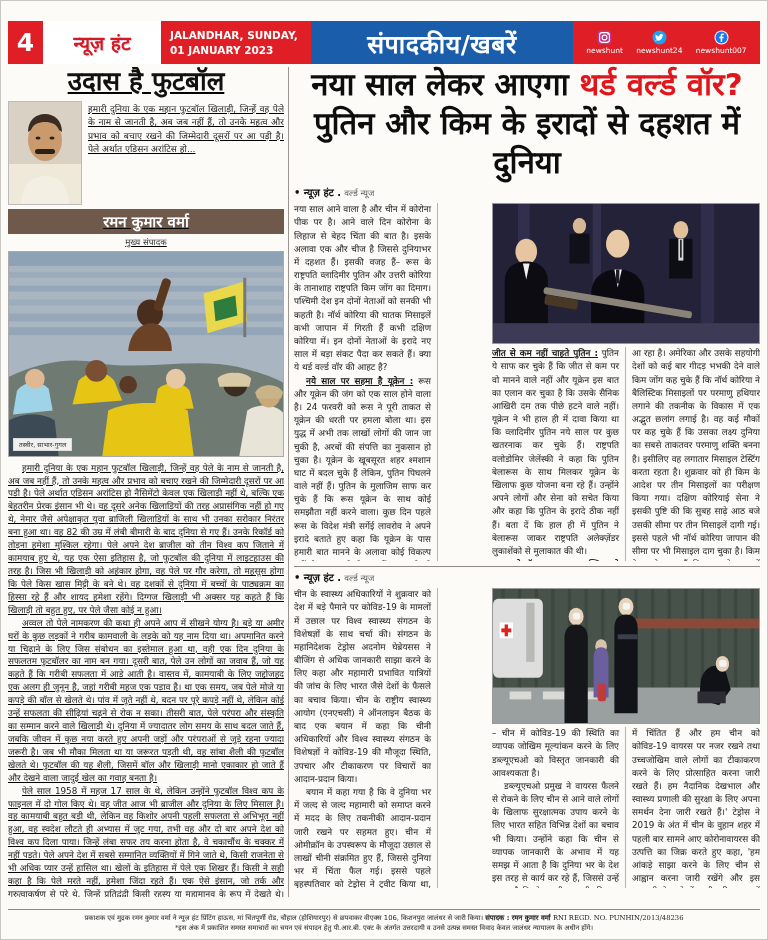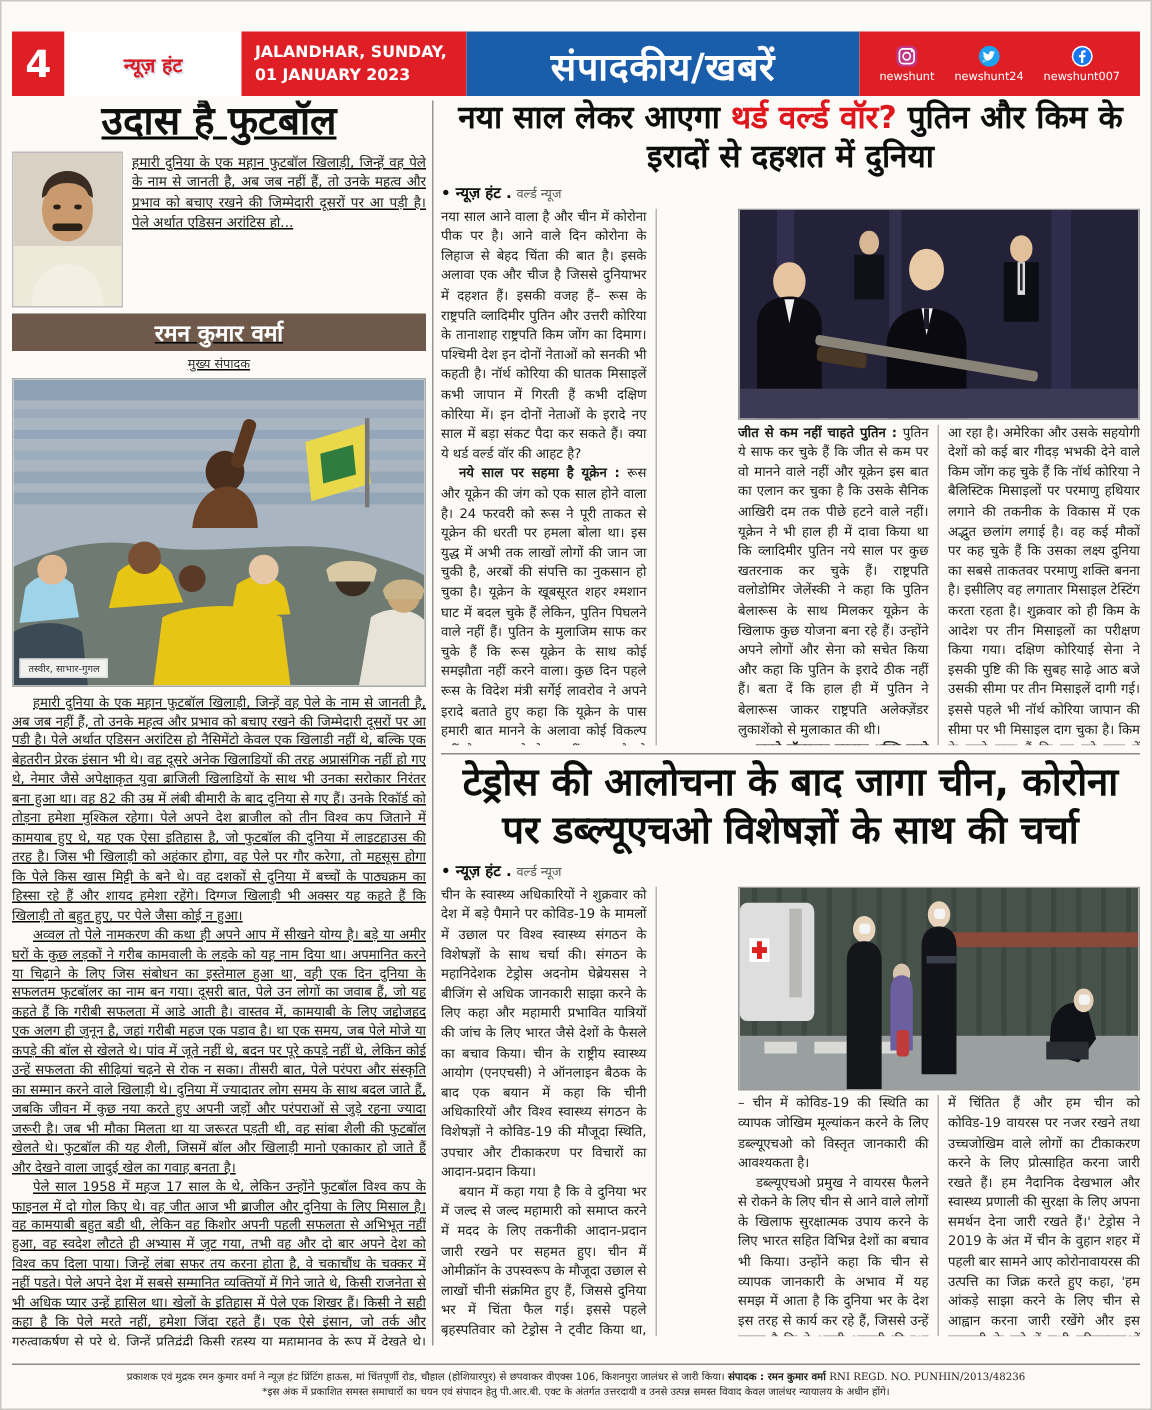--- a/index.html
+++ b/index.html
@@ -7,21 +7,21 @@
   body { font-family:"DejaVu Sans", sans-serif; }
   .page {
     position:relative; width:768px; height:940px; margin:0 auto;
     background:#fcfbf8; overflow:hidden; border:1px solid #c9c7c2;
   }
   
   .hdr { position:absolute; top:20px; left:7px; right:7px; height:43px; display:flex; }
   .hdr-num { width:35px; background:#df1f25; color:#fff; font-size:25px; font-weight:bold;
     display:flex; align-items:center; justify-content:center; }
   .hdr-logo { width:118px; background:#fff; display:flex; align-items:center; justify-content:center; }
-  .hdr-logo span { color:#d71920; font-weight:bold; font-size:13px; text-shadow:1px 1px 0 #2255aa33; }
+  .hdr-logo span { color:#d71920; font-weight:bold; font-size:19px; text-shadow:1px 1px 0 #2255aa33; }
   .hdr-date { width:150px; background:#df1f25; color:#fff; font-size:10.5px; font-weight:bold;
     display:flex; flex-direction:column; justify-content:center; padding-left:9px; line-height:1.35; }
   .hdr-section { width:262px; background:#1a5dab; color:#fff; font-weight:bold; font-size:25px;
     display:flex; align-items:center; justify-content:center; letter-spacing:.5px; }
   .hdr-social { flex:1; background:#df1f25; display:flex; align-items:center; justify-content:space-evenly; }
   .soc { display:flex; flex-direction:column; align-items:center; gap:1px; }
   .soc .lbl { color:#fff; font-size:7.5px; }
   .soc svg { display:block; }
   
   .vrule-main { position:absolute; top:66px; bottom:42px; left:287px; width:1px; background:#9a968f; }
@@ -34,39 +34,39 @@
   .ed-bar { margin-top:4px; margin-left:0; background:#6e594b; color:#fff; font-weight:bold;
     font-size:15px; text-align:center; padding:2px 0 3px; }
   .ed-role { text-align:center; font-size:8.5px; color:#333; margin:2px 0 4px; }
   .big-photo { position:relative; width:100%; height:206px; border:1px solid #aaa; overflow:hidden; }
   .photo-credit { position:absolute; left:4px; bottom:5px; background:rgba(250,250,248,.95);
     font-size:6.5px; color:#333; padding:1px 5px; border:1px solid #ddd; }
   .ed-body { margin-top:5px; font-size:8.8px; line-height:1.47; text-align:justify; color:#1c1c1c; }
   .ed-body p { text-indent:14px; }
   
   .rightarea { position:absolute; left:293px; right:7px; top:64px; bottom:42px; overflow:hidden; }
-  .headline { text-align:center; font-weight:bold; color:#0d0d0d; font-size:21px; line-height:1.26; }
+  .headline { text-align:center; font-weight:bold; color:#0d0d0d; font-size:31px; line-height:1.26; }
   .headline .red { color:#e0161d; }
   .headline2 { font-size:25.5px; }
   .byline { margin:3px 0 4px; font-size:10px; color:#111; }
   .byline .src { font-weight:bold; }
   .byline .sec { color:#555; font-size:8.5px; }
   .cols { display:flex;gap:48px; }
   .cols-a1 { height:358px; overflow:hidden; }
   .cols-a2 { height:300px; overflow:hidden; }
   .ncol { font-size:8.8px; line-height:1.5; text-align:justify; color:#1c1c1c; overflow:hidden; }
   .col-first { width:144px; flex:0 0 auto; padding-right:6px; border-right:1px solid #b9b5ae; }
   .col-wide { flex:1; padding-left:6px; display:flex; flex-direction:column; }
   .news-photo { width:100%; border:1px solid #999; overflow:hidden; flex:0 0 auto; }
   .np1 { height:141px; }
   .np2 { height:136px; }
   .twocols { display:flex; flex:1; margin-top:3px; overflow:hidden; }
   .tc-a { width:50%; padding-right:6px; border-right:1px solid #b9b5ae; }
   .tc-b { width:50%; padding-left:6px; }
-  .runhead { font-weight:bold; }
+  .runhead { font-weight:bold;text-decoration:underline; }
   .ncol p { margin:0; }
   .ncol p + p { text-indent:12px; }
   .art-divider { border:0; border-top:1px solid #8e8a83; margin:5px 0 3px; }
   
   .footer { position:absolute; left:7px; right:7px; bottom:6px; border-top:1px solid #8e8a83;
     padding-top:3px; text-align:center; font-size:6.8px; color:#222; line-height:1.5; }
   .footer .bold { font-weight:bold; }
   .footer .rni { font-family:"DejaVu Serif", serif; font-size:6.8px; }
 </style>
 </head>
@@ -233,21 +233,20 @@
               <p>आ रहा है। अमेरिका और उसके सहयोगी देशों को कई बार गीदड़ भभकी देने वाले किम जोंग कह चुके हैं कि नॉर्थ कोरिया ने बैलिस्टिक मिसाइलों पर परमाणु हथियार लगाने की तकनीक के विकास में एक अद्भुत छलांग लगाई है। वह कई मौकों पर कह चुके हैं कि उसका लक्ष्य दुनिया का सबसे ताकतवर परमाणु शक्ति बनना है। इसीलिए वह लगातार मिसाइल टेस्टिंग करता रहता है। शुक्रवार को ही किम के आदेश पर तीन मिसाइलों का परीक्षण किया गया। दक्षिण कोरियाई सेना ने इसकी पुष्टि की कि सुबह साढ़े आठ बजे उसकी सीमा पर तीन मिसाइलें दागी गई। इससे पहले भी नॉर्थ कोरिया जापान की सीमा पर भी मिसाइल दाग चुका है। किम के इरादे साफ हैं कि वह नये साल में दुनिया के लिए बड़ा संकट साबित हो सकता है।</p>
             </div>
           </div>
         </div>
       </div>
     </div>
 
     <hr class="art-divider">
 
     <div>
-      <div class="headline headline2">टेड्रोस की आलोचना के बाद जागा चीन, कोरोना पर डब्ल्यूएचओ विशेषज्ञों के साथ की चर्चा</div>
       <div class="byline">
         <span class="src">• न्यूज़ हंट .</span>
         <span class="sec">वर्ल्ड न्यूज</span>
       </div>
       <div class="cols cols-a2">
         <div class="ncol col-first">
           <p>चीन के स्वास्थ्य अधिकारियों ने शुक्रवार को देश में बड़े पैमाने पर कोविड-19 के मामलों में उछाल पर विश्व स्वास्थ्य संगठन के विशेषज्ञों के साथ चर्चा की। संगठन के महानिदेशक टेड्रोस अदनोम घेब्रेयसस ने बीजिंग से अधिक जानकारी साझा करने के लिए कहा और महामारी प्रभावित यात्रियों की जांच के लिए भारत जैसे देशों के फैसले का बचाव किया। चीन के राष्ट्रीय स्वास्थ्य आयोग (एनएचसी) ने ऑनलाइन बैठक के बाद एक बयान में कहा कि चीनी अधिकारियों और विश्व स्वास्थ्य संगठन के विशेषज्ञों ने कोविड-19 की मौजूदा स्थिति, उपचार और टीकाकरण पर विचारों का आदान-प्रदान किया।</p>
           <p>बयान में कहा गया है कि वे दुनिया भर में जल्द से जल्द महामारी को समाप्त करने में मदद के लिए तकनीकी आदान-प्रदान जारी रखने पर सहमत हुए। चीन में ओमीक्रॉन के उपस्वरूप के मौजूदा उछाल से लाखों चीनी संक्रमित हुए हैं, जिससे दुनिया भर में चिंता फैल गई। इससे पहले बृहस्पतिवार को टेड्रोस ने ट्वीट किया था, जैसा कि मैंने अपने सबसे हालिया संवाददाता सम्मेलन में कहा था</p>
         </div>
         <div class="col-wide">

